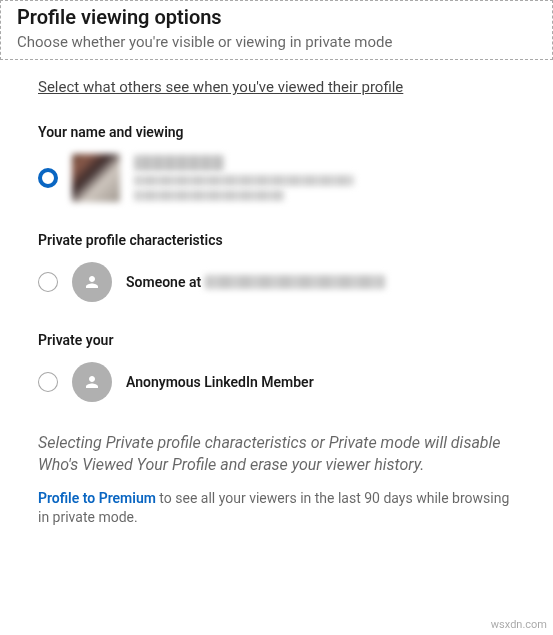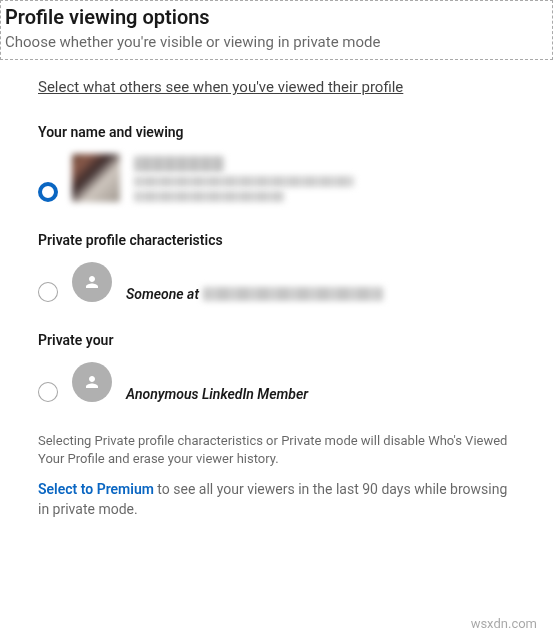--- a/index.html
+++ b/index.html
@@ -6,21 +6,21 @@
     body {
       font-family: -apple-system, BlinkMacSystemFont, "Segoe UI", Roboto, Helvetica, Arial, sans-serif;
       color: rgba(0,0,0,0.9);
       background: #fff;
       width: 553px;
       height: 635px;
       overflow: hidden;
     }
     .header-box {
       border: 1px dashed #a9a9a9;
-      padding: 4px 4px 8px 4px;
+      padding: 4px 4px 8px 16px;
     }
     .header-title {
       font-size: 20px;
       font-weight: 600;
       color: rgba(0,0,0,0.9);
       margin-bottom: 4px;
     }
     .header-sub {
       font-size: 15px;
       color: rgba(0,0,0,0.6);
@@ -38,24 +38,23 @@
       margin-bottom: 28px;
     }
     .option-label {
       font-size: 14px;
       font-weight: 600;
       color: rgba(0,0,0,0.9);
       margin-bottom: 12px;
     }
     .option-row {
       display: flex;
-      align-items: flex-end;
+      align-items: center;
       gap: 14px;
       padding: 2px 0;
-      font-style: italic;
     }
     .radio {
       width: 20px;
       height: 20px;
       border-radius: 50%;
       flex-shrink: 0;
       position: relative;
       cursor: pointer;
     }
     .radio-unselected {
@@ -109,41 +108,42 @@
     .someone-line {
       display: flex; align-items: center; gap: 4px;
       font-size: 14px; font-weight: 600; color: rgba(0,0,0,0.9);
     }
     .blur-company {
       width: 180px; height: 14px;
       background: repeating-linear-gradient(90deg,#c0c0c0,#d2d2d2 10px,#c0c0c0 20px);
       filter: blur(3px); border-radius: 2px;
     }
     .footnote {
-      font-size: 13px;
+      font-size: 16px;
       color: rgba(0,0,0,0.6);
       line-height: 1.4;
       margin-top: 20px;
+      font-style: italic;
     }
     .premium-note {
       font-size: 14px;
       color: rgba(0,0,0,0.6);
       line-height: 1.4;
       margin-top: 12px;
     }
     .premium-link {
       color: #0a66c2;
       font-weight: 600;
       cursor: pointer;
     }
     .watermark {
       position: absolute;
-      right: 16px;
+      right: 6px;
       bottom: 4px;
-      font-size: 13px;
+      font-size: 11px;
       color: rgba(0,0,0,0.35);
     }
   </style>
 </head>
 <body>
 
 <div class="header-box">
   <div class="header-title">Profile viewing options</div>
   <div class="header-sub">Choose whether you're visible or viewing in private mode</div>
 </div>
@@ -189,17 +189,17 @@
             <path d="M12 12c2.2 0 4-1.8 4-4s-1.8-4-4-4-4 1.8-4 4 1.8 4 4 4zm0 2c-2.7 0-8 1.3-8 4v2h16v-2c0-2.7-5.3-4-8-4z"></path>
           </svg>
       </div>
       <div class="option-text">Anonymous LinkedIn Member</div>
     </div>
   </div>
 
   <div class="footnote">Selecting Private profile characteristics or Private mode will disable Who's Viewed Your Profile and erase your viewer history.</div>
 
   <div class="premium-note">
-    <span class="premium-link">Select to Premium</span><span> to see all your viewers in the last 90 days while browsing in private mode.</span>
+    <span class="premium-link">Profile to Premium</span><span> to see all your viewers in the last 90 days while browsing in private mode.</span>
   </div>
 </div>
 
 <div class="watermark">wsxdn.com</div>
 
 </body></html>

